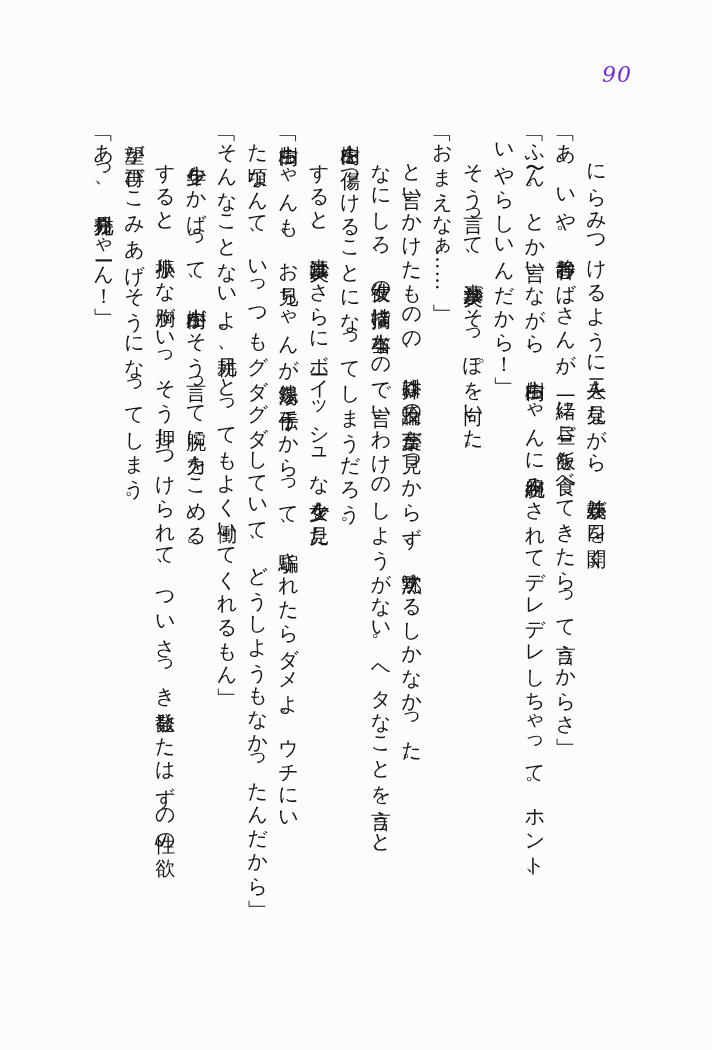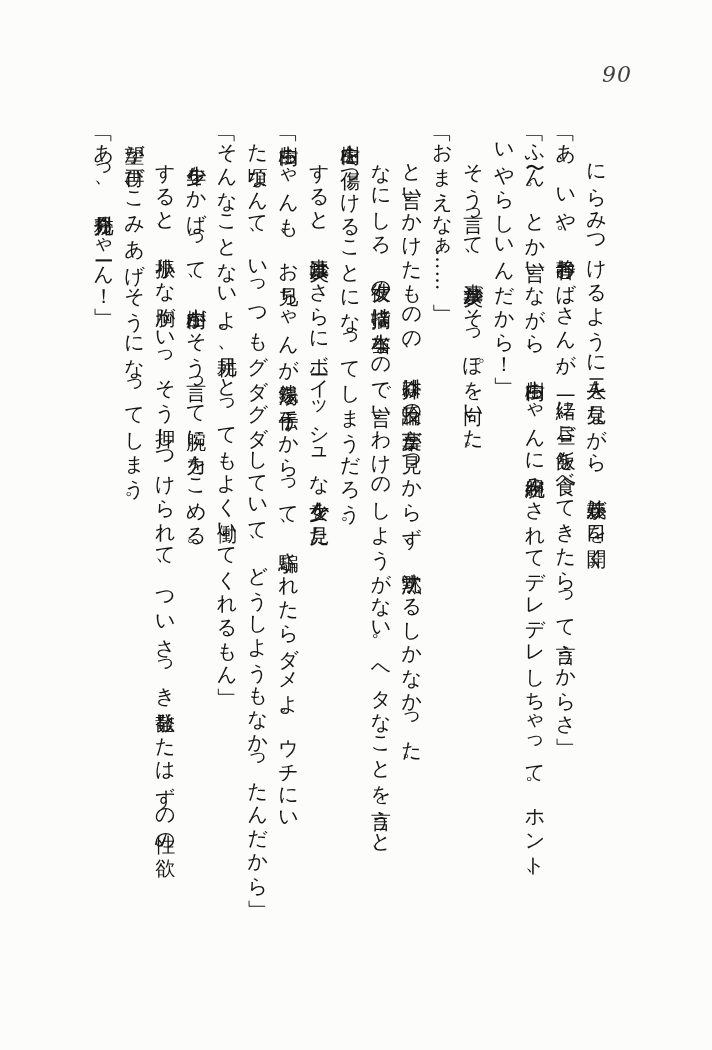--- a/index.html
+++ b/index.html
@@ -19,21 +19,21 @@
     position: absolute;
     inset: 0;
   }
   .page-number {
     position: absolute;
     top: 62px;
     right: 80px;
     font-size: 22px;
     font-style: italic;
     letter-spacing: 1px;
-    color: #404040;
+    color: #6d28d9;
   }
   .text-block {
     position: absolute;
     top: 129px;
     right: 100px;
     width: 524px;
     height: 840px;
     writing-mode: vertical-rl;
     text-orientation: mixed;
     font-size: 20px;

